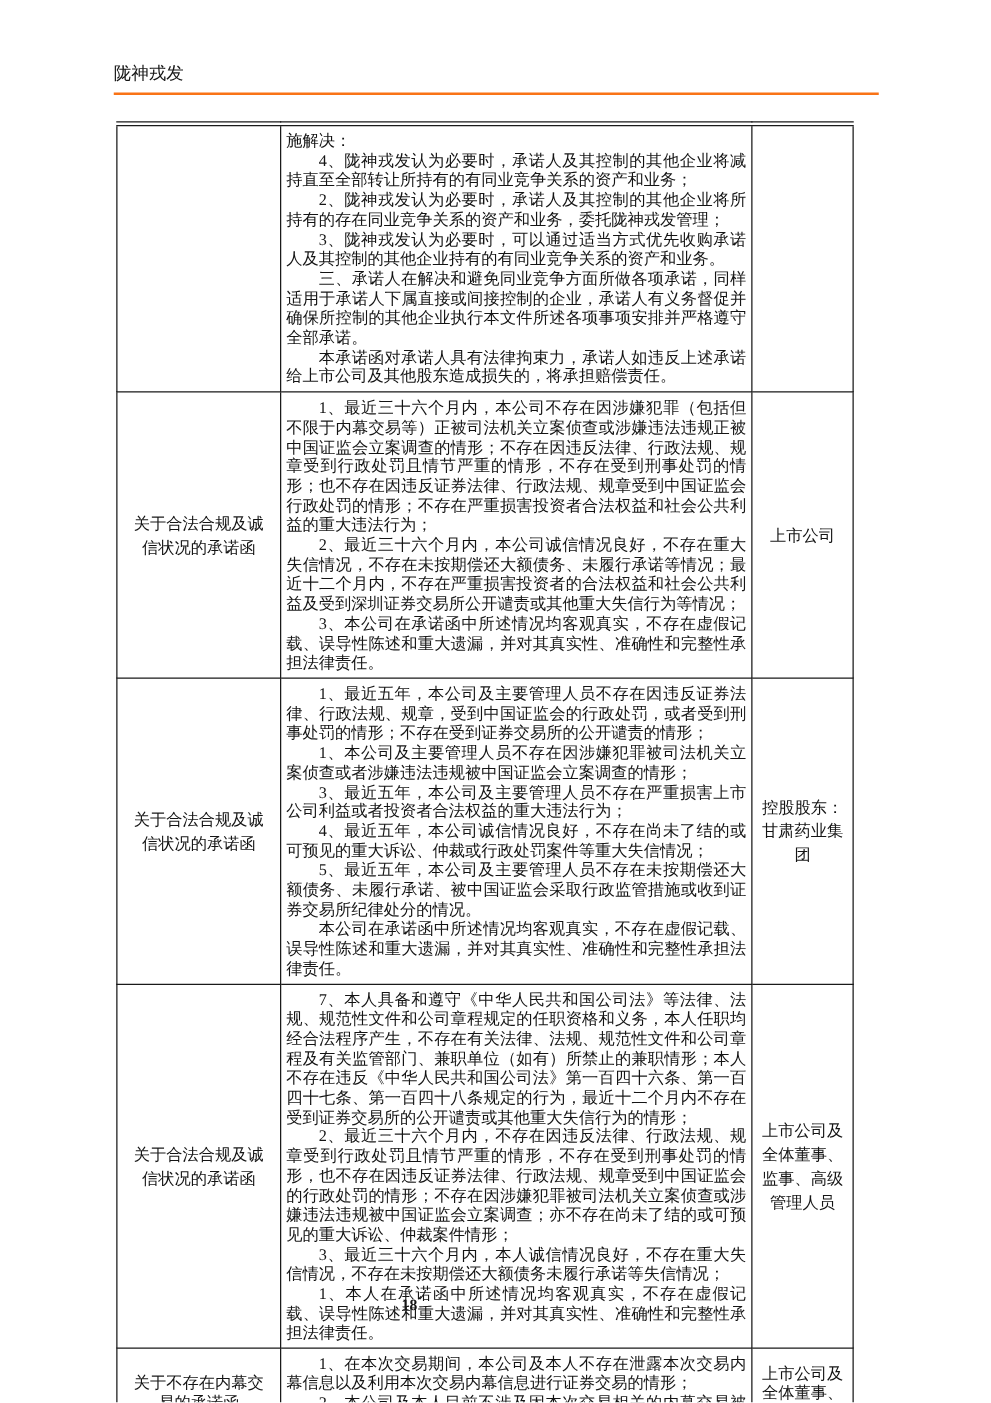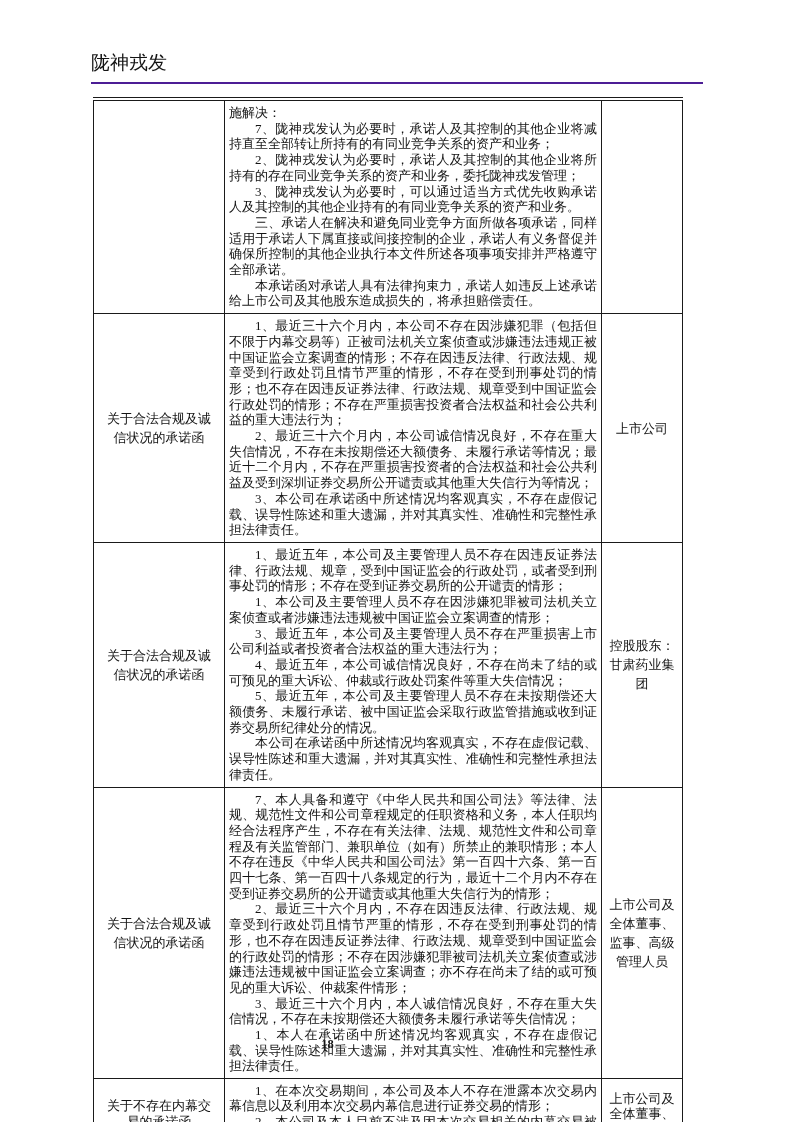--- a/index.html
+++ b/index.html
@@ -15,22 +15,22 @@
   
   .header {
     position: absolute;
     left: 91px;
     top: 50px;
     width: 612px;
     display: flex;
     justify-content: flex-start;
     align-items: flex-end;
     padding-bottom: 6px;
-    border-bottom: 2px solid #4c1d95;
-    font-size: 19px;
+    border-bottom: 2px solid #f97316;
+    font-size: 14px;
     white-space: nowrap;
   }
   
   .doc-table {
     position: absolute;
     left: 93px;
     top: 97px;
     width: 589px;
     border-collapse: collapse;
     table-layout: fixed;
@@ -86,21 +86,21 @@
       <col style="width:131px">
       <col style="width:377px">
       <col style="width:81px">
     </colgroup>
     <tbody>
 
       <tr style="height:190px">
         <td class="cell-label"></td>
         <td class="cell-content">
           <p class="noindent">施解决：</p>
-          <p>7、陇神戎发认为必要时，承诺人及其控制的其他企业将减持直至全部转让所持有的有同业竞争关系的资产和业务；</p>
+          <p>4、陇神戎发认为必要时，承诺人及其控制的其他企业将减持直至全部转让所持有的有同业竞争关系的资产和业务；</p>
           <p>2、陇神戎发认为必要时，承诺人及其控制的其他企业将所持有的存在同业竞争关系的资产和业务，委托陇神戎发管理；</p>
           <p>3、陇神戎发认为必要时，可以通过适当方式优先收购承诺人及其控制的其他企业持有的有同业竞争关系的资产和业务。</p>
           <p>三、承诺人在解决和避免同业竞争方面所做各项承诺，同样适用于承诺人下属直接或间接控制的企业，承诺人有义务督促并确保所控制的其他企业执行本文件所述各项事项安排并严格遵守全部承诺。</p>
           <p>本承诺函对承诺人具有法律拘束力，承诺人如违反上述承诺给上市公司及其他股东造成损失的，将承担赔偿责任。</p>
         </td>
         <td class="cell-party"></td>
       </tr>
 
       <tr style="height:206px">
         <td class="cell-label">关于合法合规及诚

